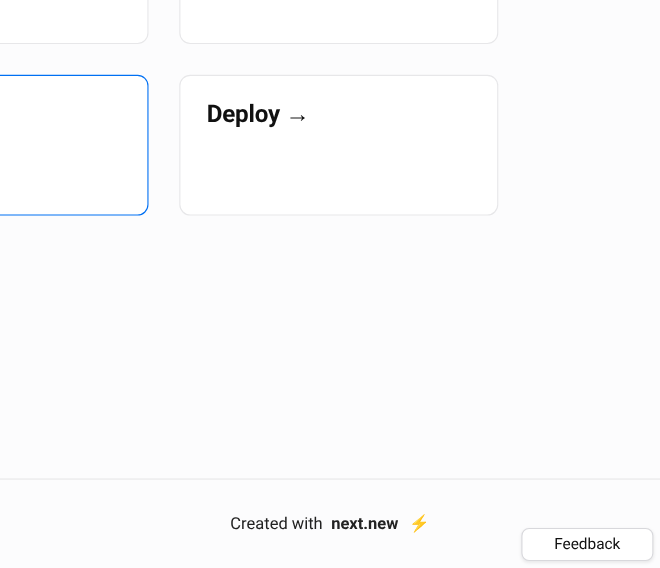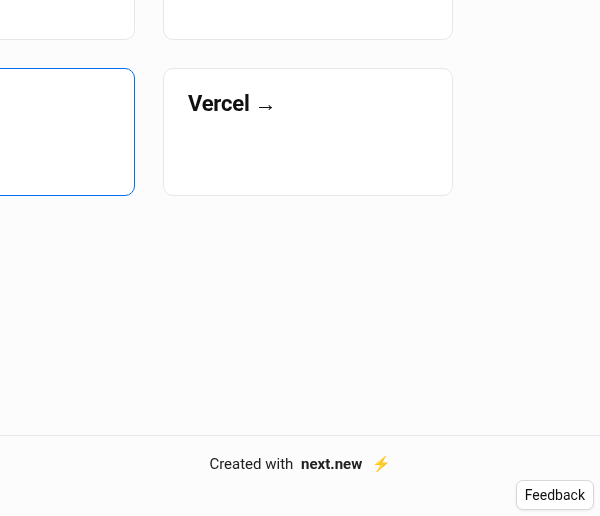--- a/index.html
+++ b/index.html
@@ -45,39 +45,39 @@
 
   .footer-divider {
     position: absolute;
     bottom: 80px;
     left: 0; right: 0;
     height: 1px;
     background: #e6e6e8;
   }
   .footer {
     position: absolute;
-    bottom: 12px; left: 0; right: 0;
+    bottom: 0; left: 0; right: 0;
     height: 80px;
     display: flex;
     align-items: center;
     justify-content: center;
     font-size: 15px;
     color: #222;
   }
   .footer strong { font-weight: 700; margin: 0 4px 0 4px; }
   .footer .bolt { margin-left: 2px; font-size: 15px; }
 
   .feedback-btn {
     position: absolute;
     right: 6px;
     bottom: 6px;
     background: #fff;
     border: 1px solid #d8d8dc;
     border-radius: 7px;
-    padding: 6px 8px;
+    padding: 6px 29px;
     font-size: 14px;
     font-family: inherit;
     color: #111;
     box-shadow: 0 1px 3px rgba(0,0,0,0.08);
     cursor: pointer;
   }
 </style>
 </head>
 <body>
 
@@ -99,21 +99,21 @@
       
     </h2>
     <p>
       <br>
       
     </p>
   </a>
 
   <a class="card">
     <h2>
-      <span>Vercel</span>
+      <span>Deploy</span>
       <span class="arrow">→</span>
     </h2>
   </a>
 
 </div>
 
 <div class="footer-divider"></div>
 
 <div class="footer">
   <span>

